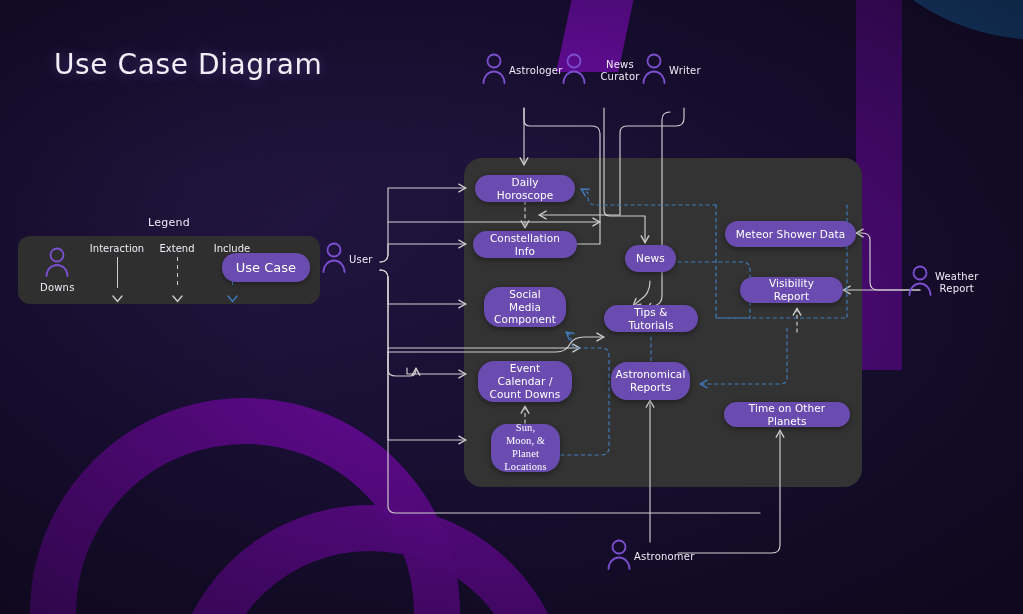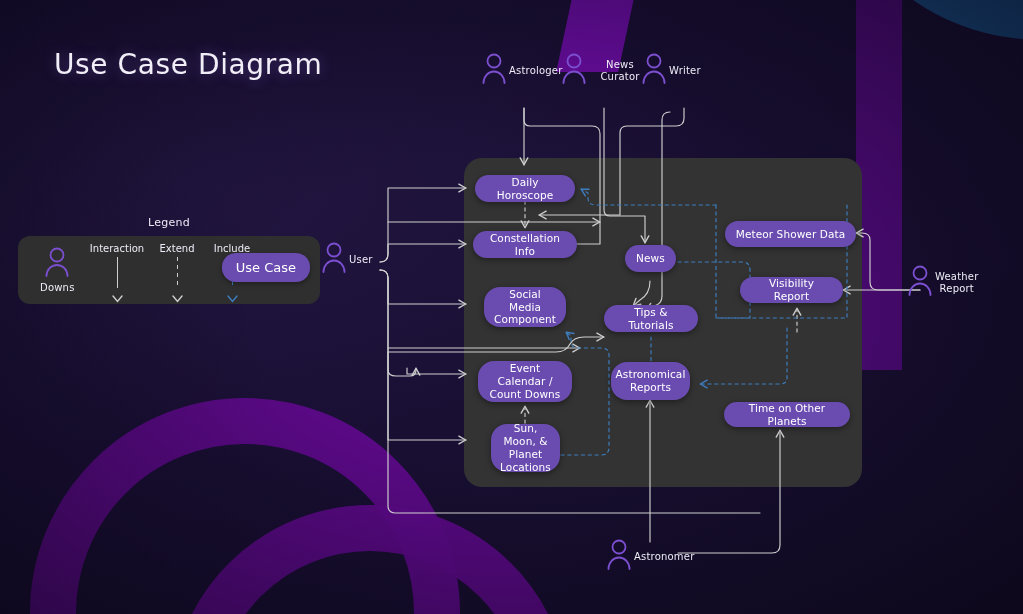--- a/index.html
+++ b/index.html
@@ -346,21 +346,21 @@
   </div>
 
   <div class="uc" style="left:475px;top:175px;width:100px;height:27px;">Daily Horoscope</div>
 
   <div class="uc" style="left:473px;top:231px;width:104px;height:27px;">Constellation Info</div>
 
   <div class="uc" style="left:484px;top:287px;width:82px;height:40px;">Social Media Component</div>
 
   <div class="uc" style="left:478px;top:355px;width:94px;height:41px;margin-top:6px;">Event Calendar / Count Downs</div>
 
-  <div class="uc" style="left:491px;top:424px;width:69px;height:48px;">Sun, Moon, &amp; Planet Locations</div>
+  <div class="uc" style="left:491px;top:424px;width:69px;height:48px;font-family:Liberation Serif, serif;">Sun, Moon, &amp; Planet Locations</div>
 
   <div class="uc" style="left:625px;top:245px;width:51px;height:27px;">News</div>
 
   <div class="uc" style="left:604px;top:305px;width:94px;height:27px;">Tips &amp; Tutorials</div>
 
   <div class="uc" style="left:611px;top:362px;width:79px;height:38px;">Astronomical Reports</div>
 
   <div class="uc" style="left:725px;top:221px;width:131px;height:26px;">Meteor Shower Data</div>
 
   <div class="uc" style="left:740px;top:277px;width:103px;height:26px;">Visibility Report</div>

